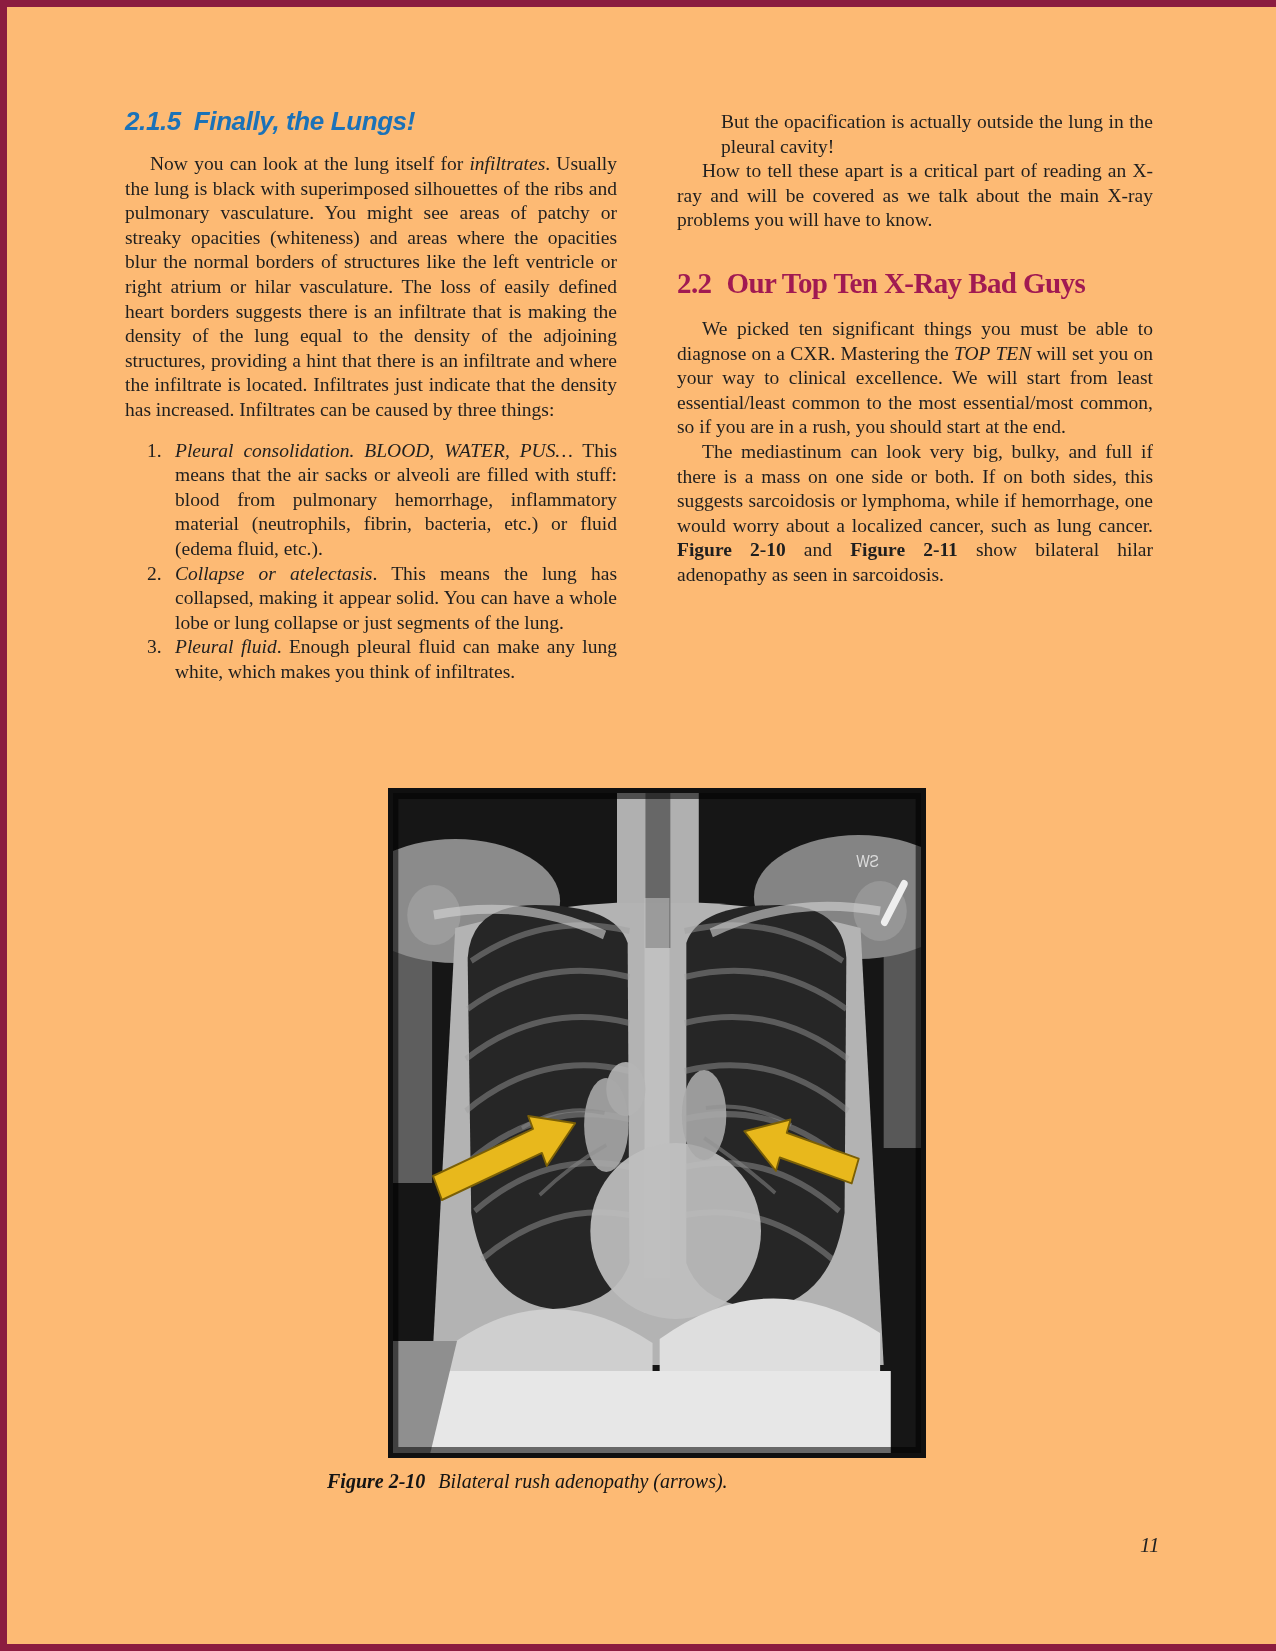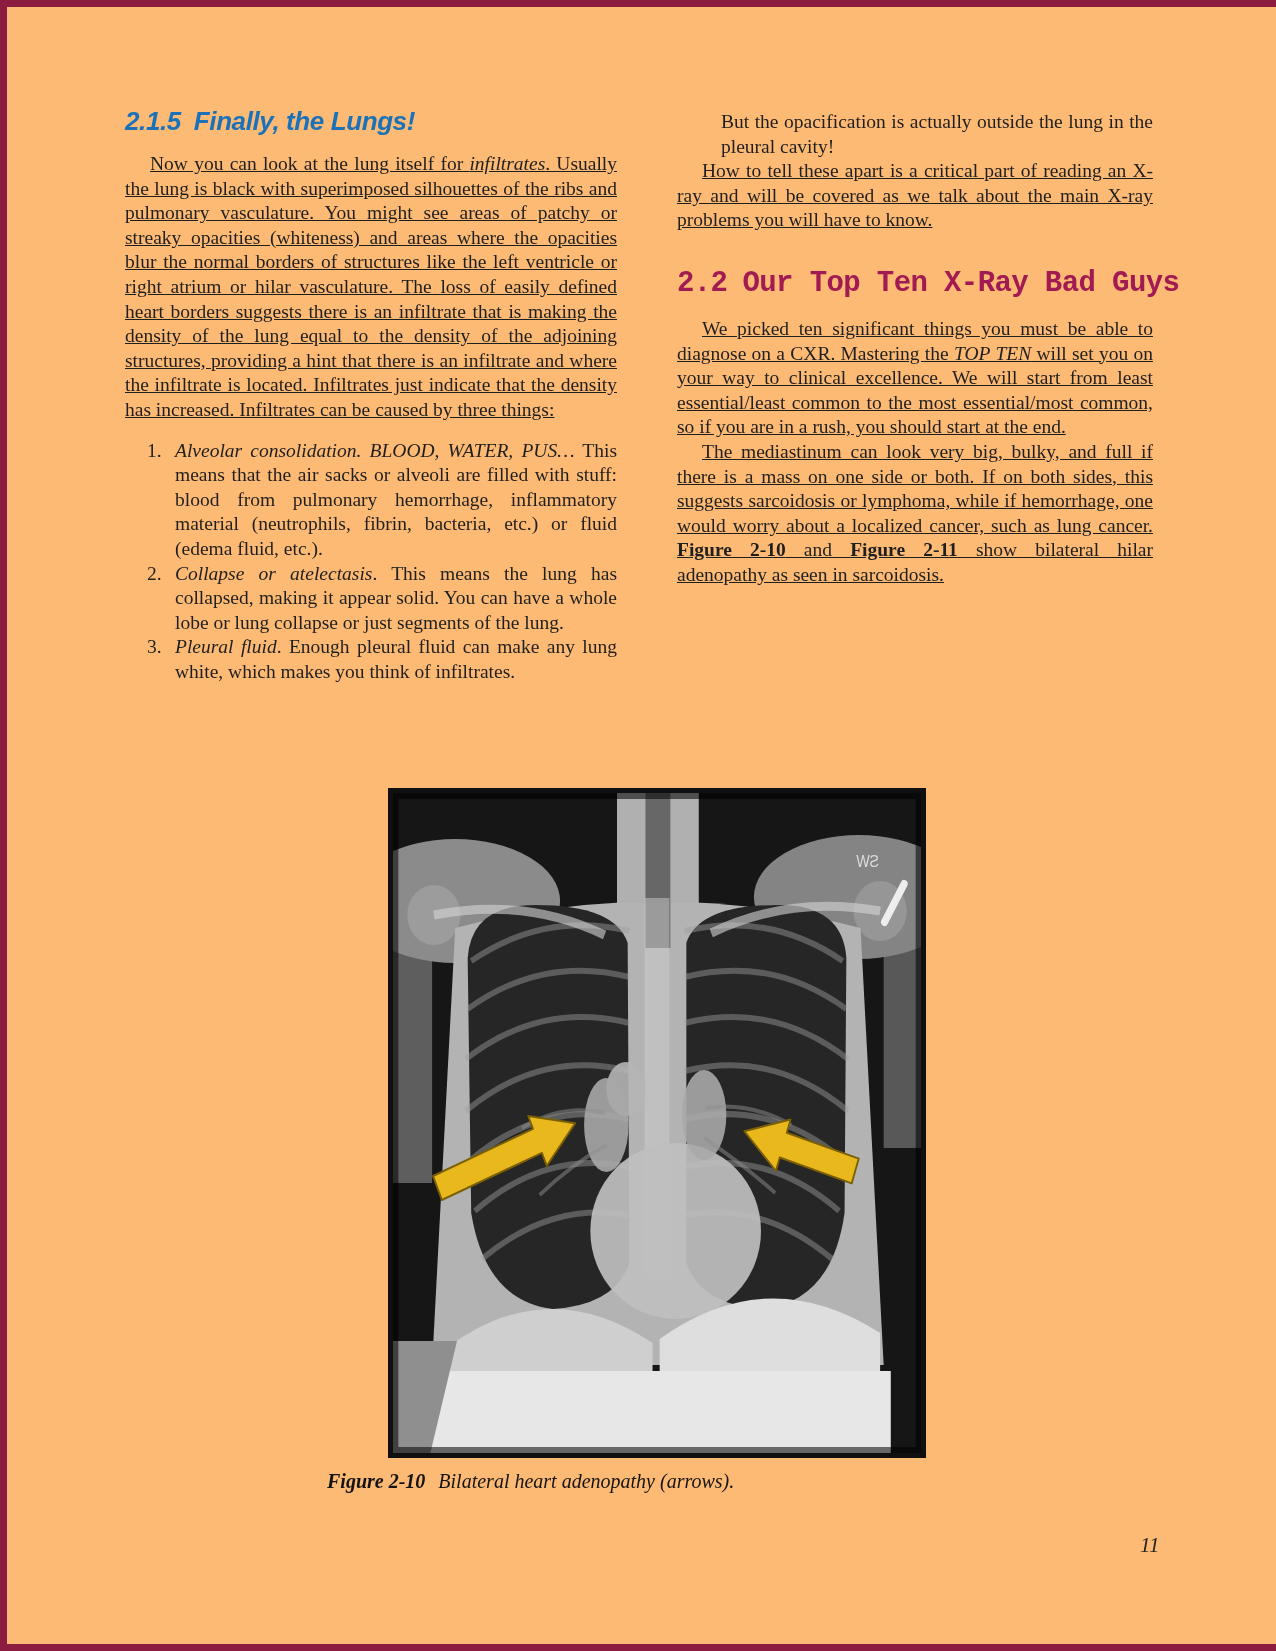--- a/index.html
+++ b/index.html
@@ -9,30 +9,30 @@
   }
   
   .b-top    { position:absolute; top:0; left:0; width:1276px; height:7px; background:#8C1C40; }
   .b-left   { position:absolute; top:0; left:0; width:7px; height:1651px; background:#8C1C40; }
   .b-bottom { position:absolute; bottom:0; left:0; width:1276px; height:7px; background:#8C1C40; }
 
   .col-left  { position:absolute; left:125px; top:106px; width:492px; }
   .col-right { position:absolute; left:662px; top:110px; width:476px;margin-left:15px; }
 
   p.body { margin:0; font-size:19.5px; line-height:24.6px; text-align:justify; }
-  .indent { text-indent:25px;text-decoration:underline; }
+  .indent { text-indent:25px; }
   .mt { margin-top:10px; }
 
   .h-sub {
     font-family:"Liberation Sans", sans-serif; font-weight:bold; font-style:italic;
     font-size:26px; color:#1B72B8; margin:0 0 15px 0; letter-spacing:-0.4px; white-space:nowrap;
   }
   .h-sub .h-num { margin-right:13px; }
   .h-main {
-    font-family:Liberation Mono, monospace; font-weight:bold;
+    font-family:Liberation Serif, serif; font-weight:bold;
     font-size:29px; color:#A11A52; margin:34px 0 17px 0; letter-spacing:-0.6px; white-space:nowrap;
   }
   .h-main .h-num { margin-right:15px; }
   .h-sub2 { margin-top:30px; margin-bottom:15px; }
 
   .list { margin-top:16px; }
   .li { position:relative; padding-left:50px; font-size:19.5px; line-height:24.6px; text-align:justify; }
   .li-num { position:absolute; left:22px; top:0; font-style:normal; }
 
   .cont-block { padding-left:44px; }
@@ -58,21 +58,21 @@
   <div class="b-left"></div>
   <div class="b-bottom"></div>
 
   <div class="col-left">
     <h2 class="h-sub"><span class="h-num">2.1.5</span><span>Finally, the Lungs!</span></h2>
 
     <p class="body indent"><span>Now you can look at the lung itself for </span><i>infiltrates</i><span>. Usually the lung is black with superimposed silhouettes of the ribs and pulmonary vasculature. You might see areas of patchy or streaky opacities (whiteness) and areas where the opacities blur the normal borders of structures like the left ventricle or right atrium or hilar vasculature. The loss of easily defined heart borders suggests there is an infiltrate that is making the density of the lung equal to the density of the adjoining structures, providing a hint that there is an infiltrate and where the infiltrate is located. Infiltrates just indicate that the density has increased. Infiltrates can be caused by three things:</span></p>
 
     <div class="list">
       <div class="li">
-        <span class="li-num">1.</span><i>Alveolar consolidation</i><i>. BLOOD, WATER, PUS…</i><span> This means that the air sacks or alveoli are filled with stuff: blood from pulmonary hemorrhage, inflammatory material (neutrophils, fibrin, bacteria, etc.) or fluid (edema fluid, etc.).</span>
+        <span class="li-num">1.</span><i>Pleural consolidation</i><i>. BLOOD, WATER, PUS…</i><span> This means that the air sacks or alveoli are filled with stuff: blood from pulmonary hemorrhage, inflammatory material (neutrophils, fibrin, bacteria, etc.) or fluid (edema fluid, etc.).</span>
       </div>
       <div class="li">
         <span class="li-num">2.</span><i>Collapse or atelectasis</i><span>. This means the lung has collapsed, making it appear solid. You can have a whole lobe or lung collapse or just segments of the lung.</span>
       </div>
       <div class="li">
         <span class="li-num">3.</span><i>Pleural fluid</i><span>. Enough pleural fluid can make any lung white, which makes you think of infiltrates.</span>
       </div>
     </div>
   </div>
 
@@ -169,17 +169,17 @@
 
       <rect x="3" y="3" width="588" height="654" fill="none" stroke="#000000" stroke-width="6" opacity="0.55"></rect>
 
       <g fill="#E8B81C" stroke="#7a5f06" stroke-width="2" stroke-linejoin="round">
         <path transform="translate(50,395) rotate(-22.7)" d="M0,-13 L122,-13 L122,-27 L168,0 L122,27 L122,13 L0,13 Z"></path>
         <path transform="translate(520,378) rotate(197.7)" d="M0,-13 L85,-13 L85,-27 L131,0 L85,27 L85,13 L0,13 Z"></path>
       </g>
     </svg>
   </div>
 
-  <p class="caption"><b class="cap-label">Figure 2-10</b><span>Bilateral heart adenopathy (arrows).</span></p>
+  <p class="caption"><b class="cap-label">Figure 2-10</b><span>Bilateral rush adenopathy (arrows).</span></p>
 
   <div class="page-num">11</div>
 
 </div>
 
 </body></html>

